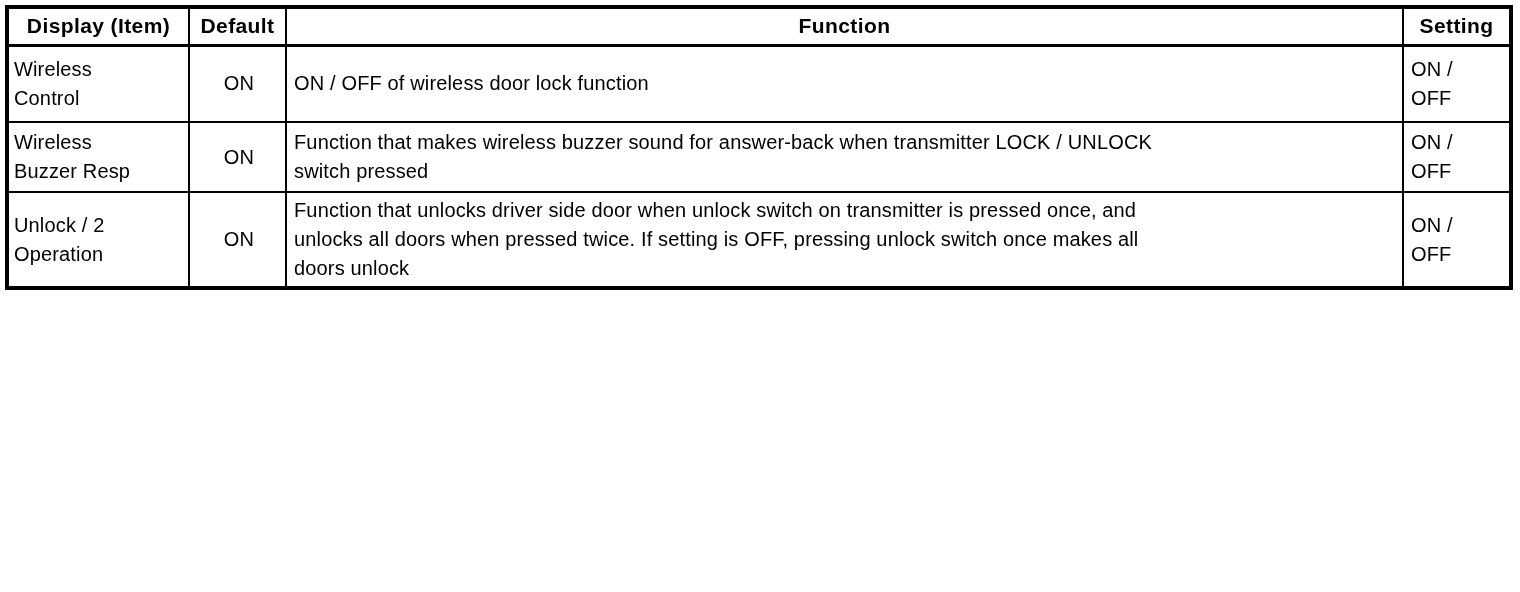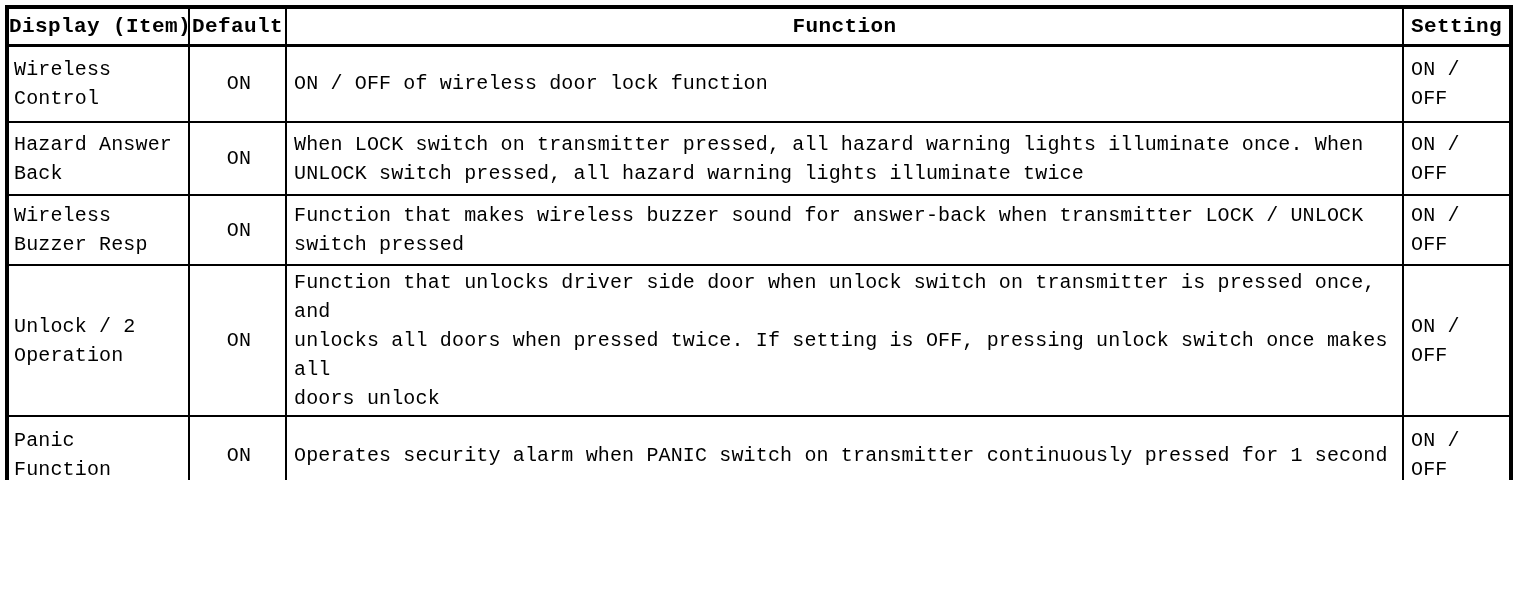--- a/index.html
+++ b/index.html
@@ -3,21 +3,21 @@
 <meta charset="utf-8">
 <style>
   * { margin: 0; padding: 0; box-sizing: border-box; }
   html, body { background: #ffffff; }
   .page {
     position: relative;
     width: 1520px;
     height: 480px;
     background: #ffffff;
     overflow: hidden;
-    font-family: Liberation Mono, monospace;
+    font-family: Liberation Sans, sans-serif;
     color: #000000;
     padding-left: 28px;
   }
   table.doc-table {
     position: absolute;
     left: 5px;
     top: 5px;
     width: 1508px;
     border-collapse: collapse;
     table-layout: fixed;
@@ -84,50 +84,34 @@
     </thead>
     <tbody>
       <tr class="r0">
         <td class="item">Wireless
 Control</td>
         <td class="def">ON</td>
         <td class="contents">ON / OFF of wireless door lock function</td>
         <td class="setting">ON /
 OFF</td>
       </tr>
-      <tr class="r1">
-        <td class="item">Hazard Answer
-Back</td>
-        <td class="def">ON</td>
-        <td class="contents">When LOCK switch on transmitter pressed, all hazard warning lights illuminate once. When
-UNLOCK switch pressed, all hazard warning lights illuminate twice</td>
-        <td class="setting">ON /
-OFF</td>
-      </tr>
       <tr class="r2">
         <td class="item">Wireless
 Buzzer Resp</td>
         <td class="def">ON</td>
         <td class="contents">Function that makes wireless buzzer sound for answer-back when transmitter LOCK / UNLOCK
 switch pressed</td>
         <td class="setting">ON /
 OFF</td>
       </tr>
       <tr class="r5">
         <td class="item">Unlock / 2
 Operation</td>
         <td class="def">ON</td>
         <td class="contents">Function that unlocks driver side door when unlock switch on transmitter is pressed once, and
 unlocks all doors when pressed twice. If setting is OFF, pressing unlock switch once makes all
 doors unlock</td>
         <td class="setting">ON /
 OFF</td>
       </tr>
-      <tr class="r6">
-        <td class="item">Panic Function</td>
-        <td class="def">ON</td>
-        <td class="contents">Operates security alarm when PANIC switch on transmitter continuously pressed for 1 second</td>
-        <td class="setting">ON /
-OFF</td>
-      </tr>
     </tbody>
   </table>
 </div>
 
 </body></html>

